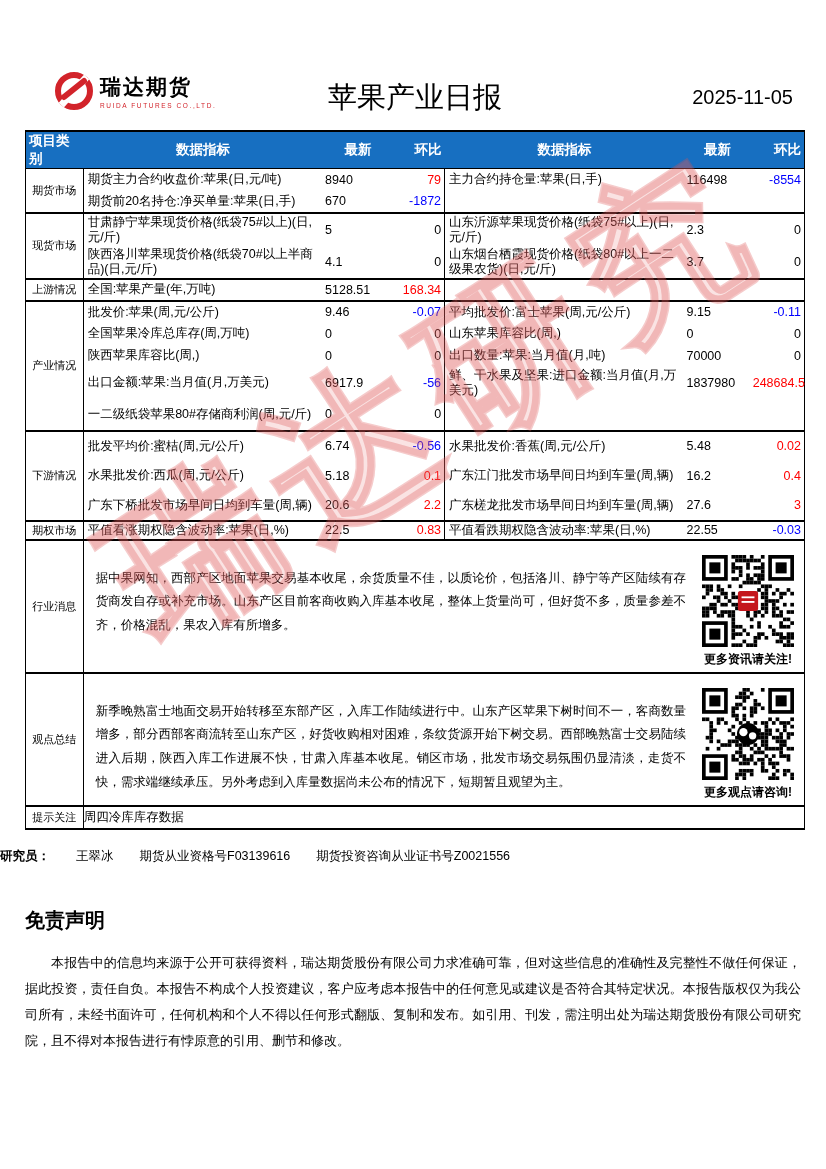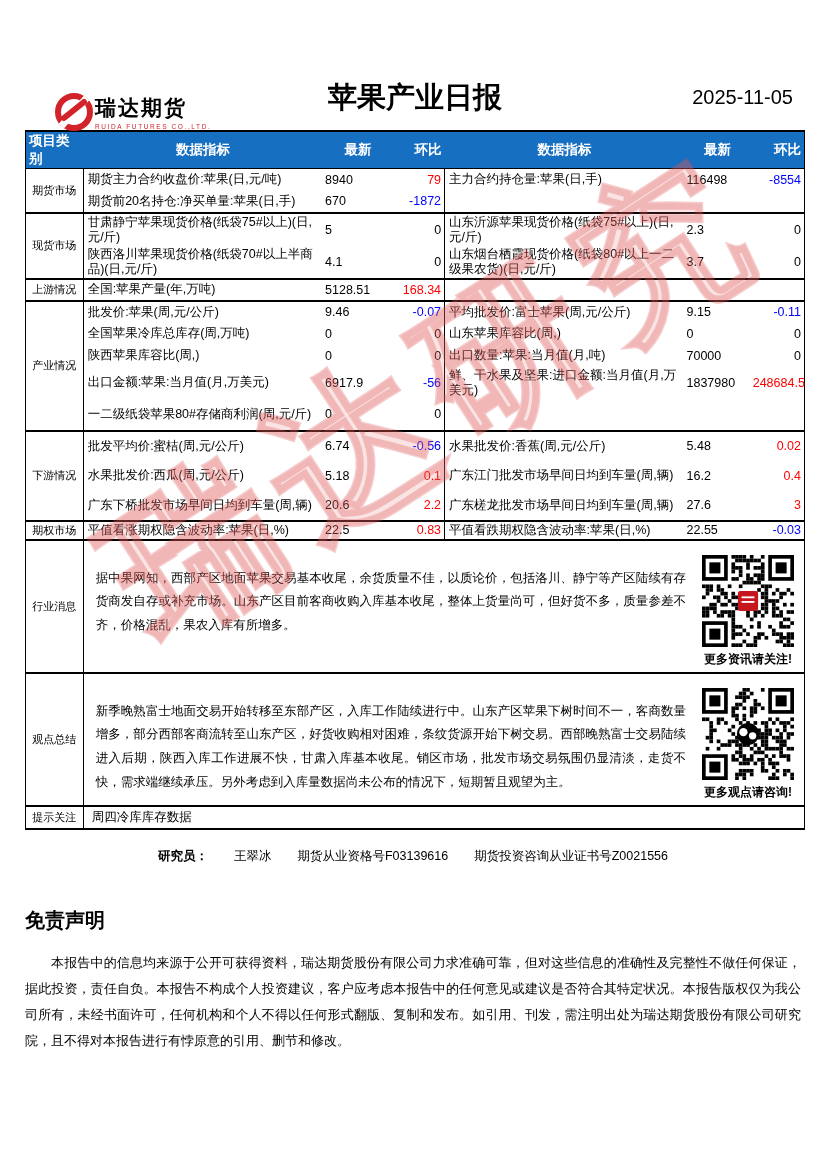--- a/index.html
+++ b/index.html
@@ -2,25 +2,25 @@
 <html><head>
 <meta charset="utf-8">
 <style>
   * { margin:0; padding:0; box-sizing:border-box; }
   html,body { background:#fff; }
   body { font-family:"Liberation Sans","DejaVu Sans",sans-serif; color:#000; }
   .page { position:relative; width:826px; height:1169px; margin:0 auto; background:#fff; overflow:hidden; }
 
   
   .rpt-header { position:relative; height:58px; margin:70px 21px 2px 25px; }
-  .logo-wrap { position:absolute; left:28px; top:21px; display:flex; align-items:center; }
+  .logo-wrap { position:absolute; left:28px; top:0; display:flex; align-items:center; gap:5px; }
   .logo-texts { display:flex; flex-direction:column; }
   .brand-name { font-size:21px; font-weight:bold; letter-spacing:2px; }
   .brand-sub { font-size:6.5px; color:#d2232a; letter-spacing:1.6px; margin-top:1px; }
-  .page-title { position:absolute; left:50%; top:8px; transform:translateX(-50%); font-size:29px; font-weight:bold; white-space:nowrap; }
+  .page-title { position:absolute; left:50%; top:8px; transform:translateX(-50%); font-size:29px; font-weight:normal; white-space:nowrap; }
   .report-date { position:absolute; right:12px; top:16px; font-size:20px; }
 
   
   .watermark { position:absolute; left:70px; top:290px; width:720px; z-index:6; pointer-events:none;
     font-size:165px; font-weight:bold; letter-spacing:18px; white-space:nowrap;
     transform:rotate(-33deg); transform-origin:center center;
     color:rgba(226,98,98,0.18); -webkit-text-stroke:3px rgba(221,84,84,0.30); }
 
   
   table.rpt { width:780px; margin-left:25px; border-collapse:collapse; table-layout:fixed;
@@ -40,25 +40,25 @@
   .blue { color:#00f; }
   tr.h22{height:22px} tr.h29{height:29px} tr.h30{height:30px} tr.h32{height:32px}
   tr.h21{height:18px} tr.h113{height:113px} tr.h112{height:112px}
 
   td.rich { padding:12px 4px 4px 0; vertical-align:top; }
   .rich-flex { display:flex; align-items:flex-start; }
   .rich-text { flex:1; font-size:12.5px; line-height:1.9; padding:14px 10px 0 12px; text-align:justify; }
   .qr-block { width:104px; flex:0 0 104px; display:flex; flex-direction:column; align-items:center; padding-top:2px; }
   .qr-svg { width:92px; height:92px; background:#fff; }
   .qr-cap { font-size:12px; font-weight:bold; margin-top:4px; white-space:nowrap; }
-  td.watch { padding:2px 8px; font-size:12.5px;margin-top:24px; }
+  td.watch { padding:2px 0; font-size:12.5px;margin-top:24px; }
 
   
   .source-note { margin:8px 25px 0 25px; font-size:11.5px; }
-  .researcher-line { margin-top:18px; display:flex; justify-content:center; gap:26px; font-size:12.5px; }
+  .researcher-line { margin-top:18px; display:flex; gap:26px; font-size:12.5px; }
   .researcher-label { font-weight:bold; }
 
   .disclaimer { margin:42px 25px 0 25px; }
   .disclaimer-title { font-size:20px; font-weight:bold; margin-bottom:16px; }
   .disclaimer-body { font-size:13px; line-height:2.0; text-align:justify; text-indent:2em; }
 </style>
 </head>
 <body>
 
 <div class="page">

